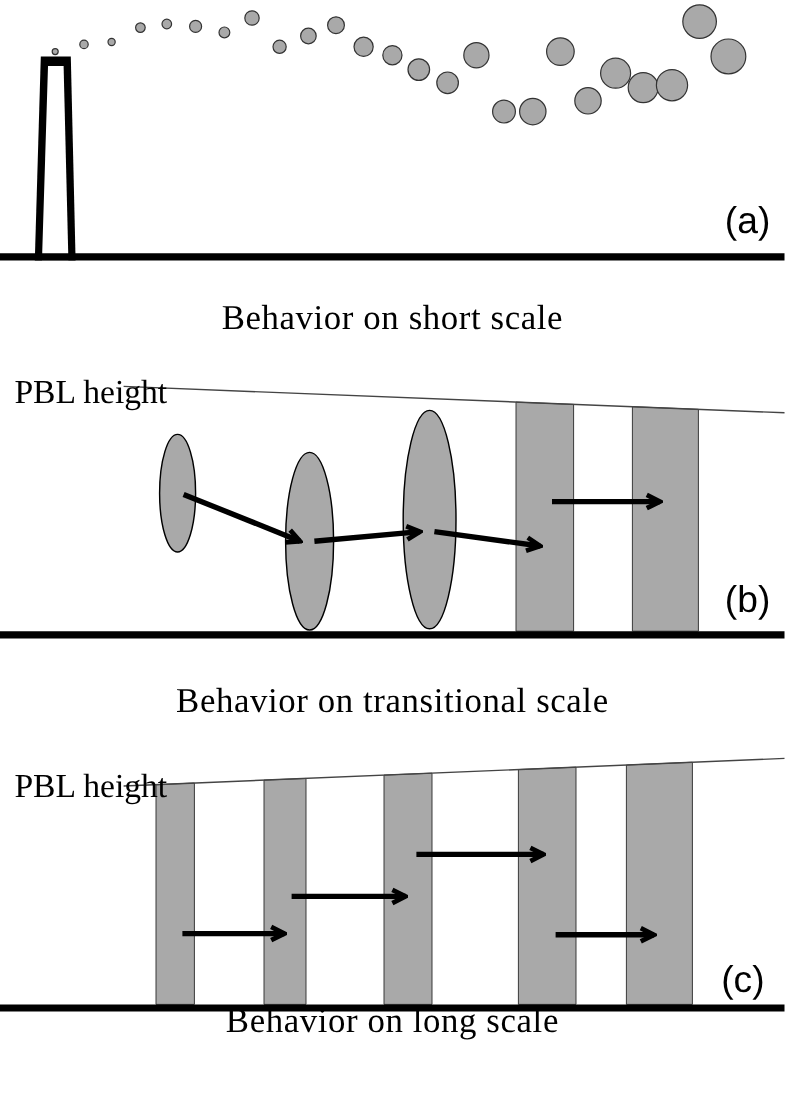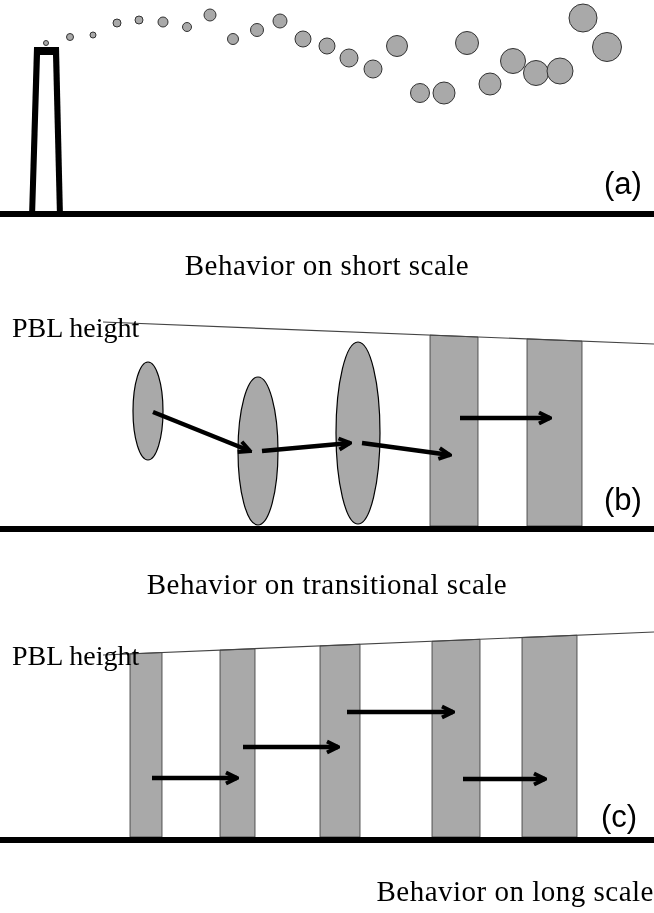--- a/index.html
+++ b/index.html
@@ -3,21 +3,21 @@
 <meta charset="utf-8">
 <style>
   html,body{margin:0;padding:0;background:#fff;}
   .figure{position:relative;width:654px;height:913px;background:#ffffff;overflow:hidden;
           font-family:"Liberation Serif",serif;color:#000;}
   .figure svg{position:absolute;left:0;top:0;}
   .caption{position:absolute;left:0;width:654px;text-align:center;font-size:29px;
            letter-spacing:0.5px;white-space:nowrap;}
   .caption-a{top:249px;}
   .caption-b{top:568px;}
-  .caption-c{top:875px;text-align:right;}
+  .caption-c{top:835px;}
   .pbl{position:absolute;left:12px;font-size:28px;white-space:nowrap;}
   .pbl-b{top:312px;}
   .pbl-c{top:640px;}
   .letter{position:absolute;font-family:"Liberation Sans",sans-serif;font-size:31px;
           white-space:nowrap;}
   .letter-a{left:604px;top:166px;}
   .letter-b{left:604px;top:482px;}
   .letter-c{left:601px;top:799px;}
 </style>
 </head>

